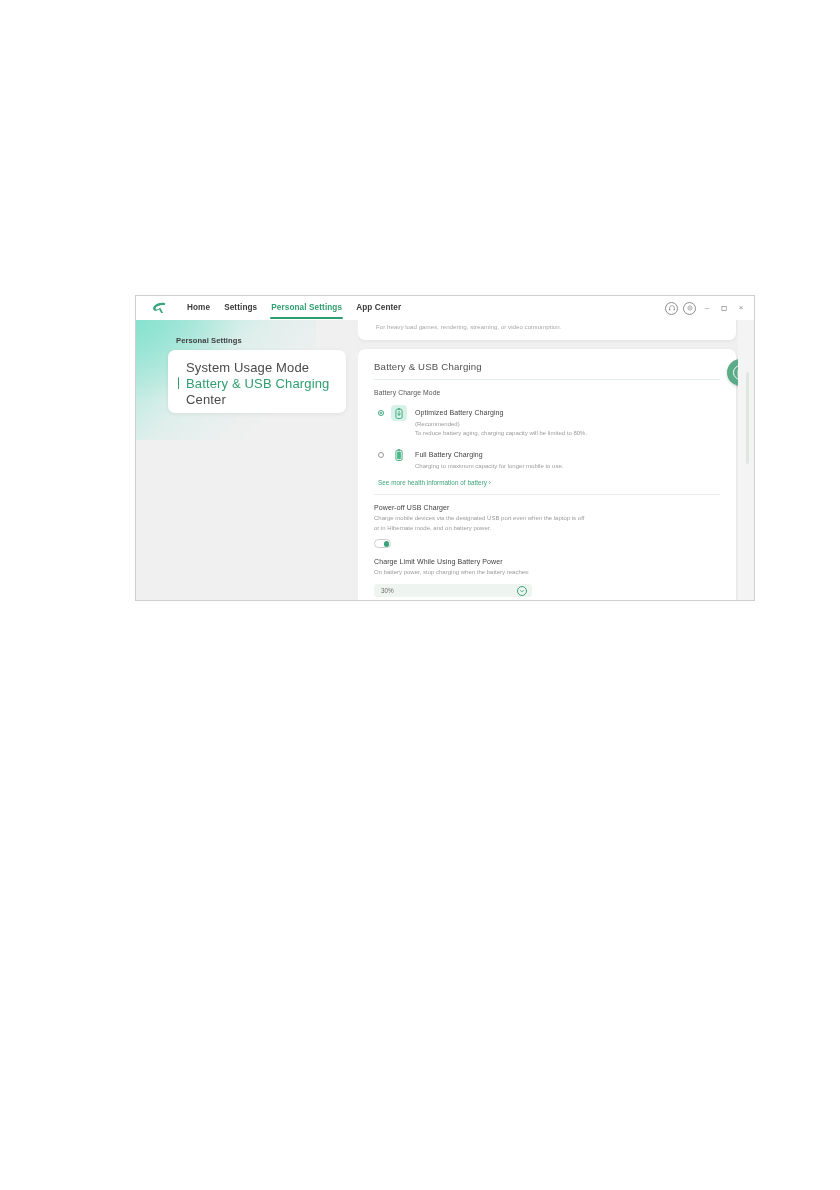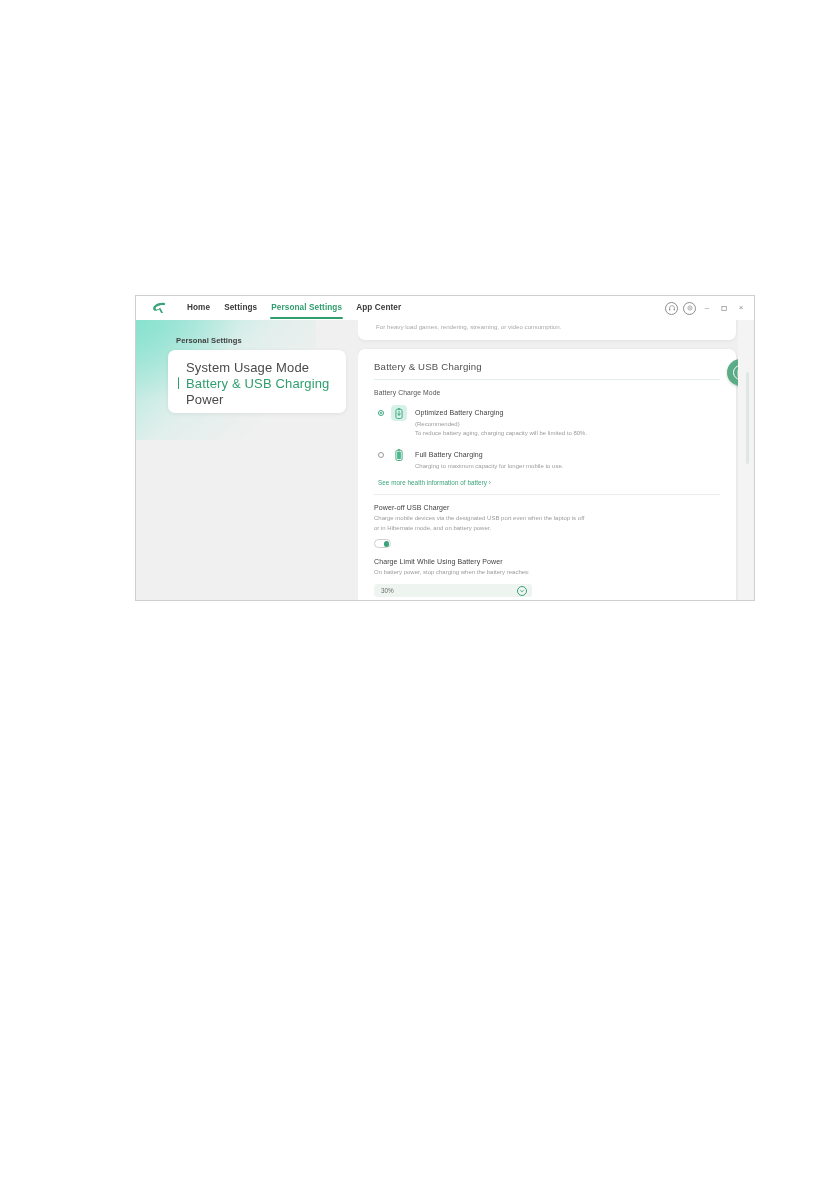--- a/index.html
+++ b/index.html
@@ -474,21 +474,21 @@
       <div class="sidebar">
         <div class="sidebar-title">Personal Settings</div>
         <div class="sidebar-card">
           <div class="side-item">
             <span>System Usage Mode</span>
           </div>
           <div class="side-item active">
             <span>Battery &amp; USB Charging</span>
           </div>
           <div class="side-item">
-            <span>Power</span>
+            <span>Center</span>
           </div>
         </div>
       </div>
 
       <div class="content">
 
         <div class="card-prev">
           <div class="prev-text">For heavy load games, rendering, streaming, or video consumption.</div>
         </div>
 

